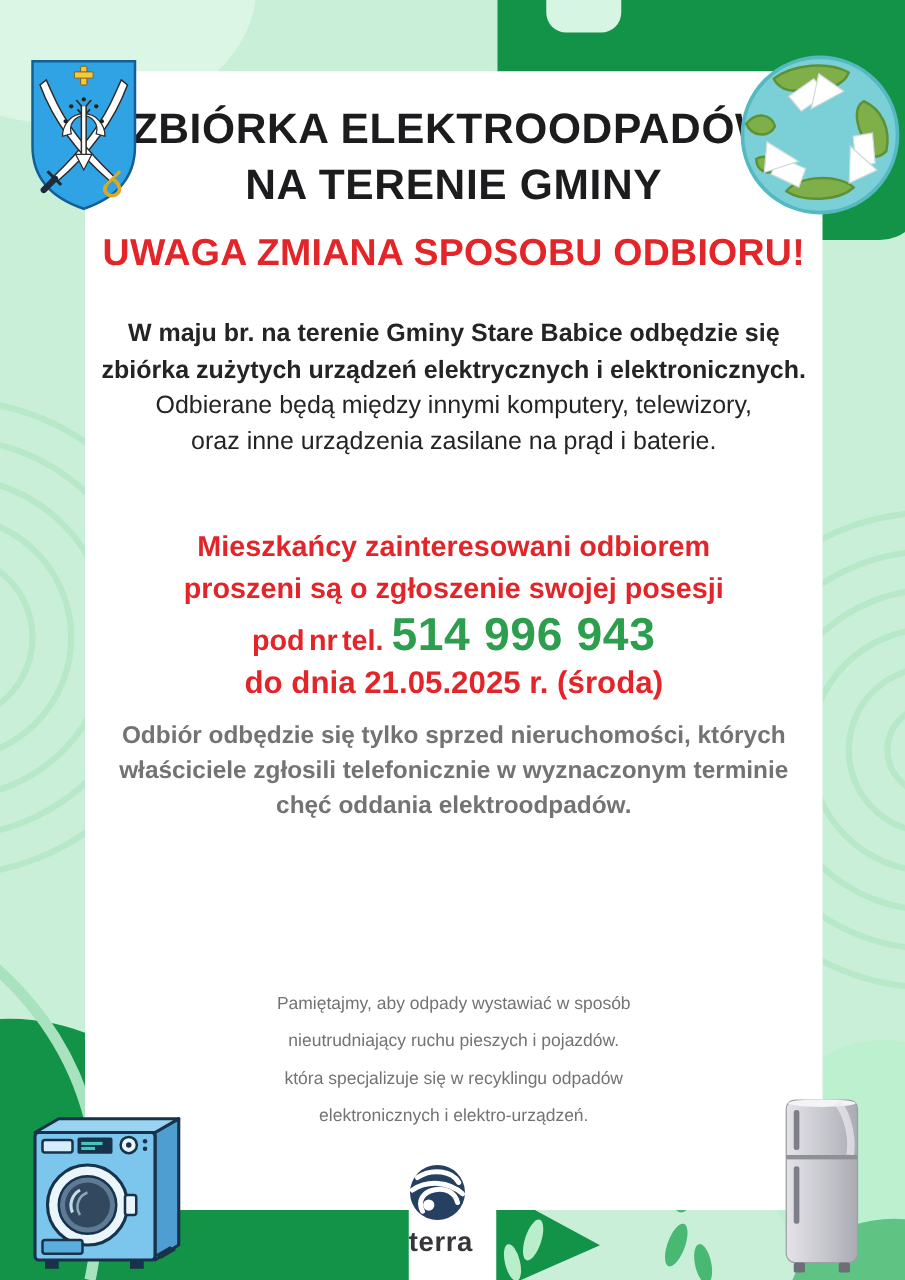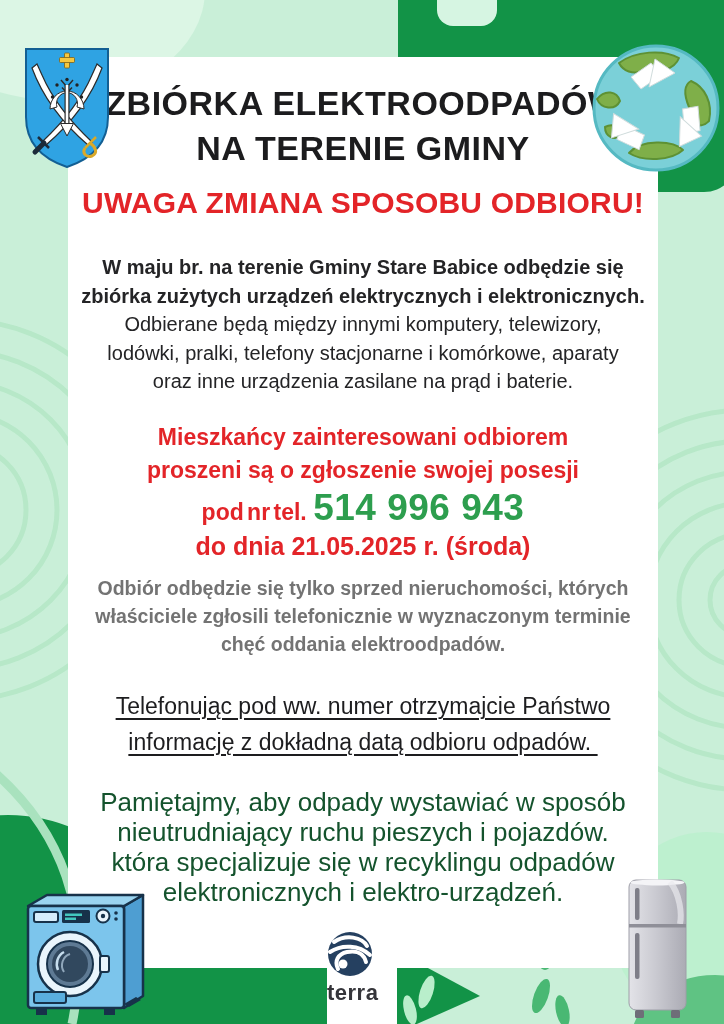--- a/index.html
+++ b/index.html
@@ -37,21 +37,21 @@
   .intro{top:196px;font-size:20px;line-height:28.5px;color:#242426;}
   .intro .b{font-weight:700;}
   .call{top:364px;font-size:23px;line-height:33px;font-weight:700;color:#e32428;}
   .tel-line{height:42px;line-height:42px;}
   .tel-prefix{font-size:23px;word-spacing:-3px;}
   .phone{font-size:37px;color:#2d9e4e;letter-spacing:.5px;}
   .deadline{font-size:25px;line-height:34px;}
   .notice{top:517px;font-size:19.5px;line-height:28px;font-weight:700;color:#737373;}
   .underl{top:631px;font-size:23px;line-height:36px;color:#1d1d1f;}
   .underl span{text-decoration:underline;text-decoration-thickness:2px;text-underline-offset:4px;}
-  .closing{top:730px;font-size:26px;line-height:30px;color:#14532d;}
+  .closing{top:730px;font-size:14px;line-height:30px;color:#737373;}
   .closing .b{font-weight:700;}
   
   .img{position:absolute;z-index:20;}
   .coa{left:22px;top:45px;width:90px;height:126px;}
   .globe{left:591px;top:43px;width:130px;height:130px;}
   .washer{left:12px;top:882px;width:145px;height:138px;}
   .fridge{left:610px;top:874px;width:92px;height:148px;}
   .terra{left:327px;top:931px;width:70px;text-align:left;z-index:21;}
   .terra-name{font-size:22px;font-weight:700;color:#35353a;line-height:24px;letter-spacing:.5px;}
   .terra-sub{font-size:14px;font-weight:700;color:#2f9e4f;line-height:16px;margin-top:48px;}
@@ -104,44 +104,39 @@
       <div>ZBIÓRKA ELEKTROODPADÓW</div>
       <div>NA TERENIE GMINY</div>
     </div>
 
     <div class="abs alert">UWAGA ZMIANA SPOSOBU ODBIORU!</div>
 
     <div class="abs intro">
       <div class="b">W maju br. na terenie Gminy Stare Babice odbędzie się</div>
       <div class="b">zbiórka zużytych urządzeń elektrycznych i elektronicznych.</div>
       <div>Odbierane będą między innymi komputery, telewizory,</div>
-      <div>lodówki, pralki, telefony stacjonarne i komórkowe, aparaty</div>
       <div>oraz inne urządzenia zasilane na prąd i baterie.</div>
     </div>
 
     <div class="abs call">
       <div>Mieszkańcy zainteresowani odbiorem</div>
       <div>proszeni są o zgłoszenie swojej posesji</div>
       <div class="tel-line">
         <span class="tel-prefix">pod nr tel.</span>
         <span class="phone">514 996 943</span>
       </div>
       <div class="deadline">do dnia 21.05.2025 r. (środa)</div>
     </div>
 
     <div class="abs notice">
       <div>Odbiór odbędzie się tylko sprzed nieruchomości, których</div>
       <div>właściciele zgłosili telefonicznie w wyznaczonym terminie</div>
       <div>chęć oddania elektroodpadów.</div>
     </div>
 
-    <div class="abs underl">
-      <div><span>Telefonując pod ww. numer otrzymajcie Państwo</span></div>
-      <div><span>informację z dokładną datą odbioru odpadów.&nbsp;</span></div>
-    </div>
 
     <div class="abs closing">
       <div>Pamiętajmy, aby odpady wystawiać w sposób</div>
       <div>nieutrudniający ruchu pieszych i pojazdów.</div>
       <div>która specjalizuje się w recyklingu odpadów</div>
       <div>elektronicznych i elektro-urządzeń.</div>
     </div>
   </div>
 
   <svg class="img coa" viewBox="0 0 90 126">

